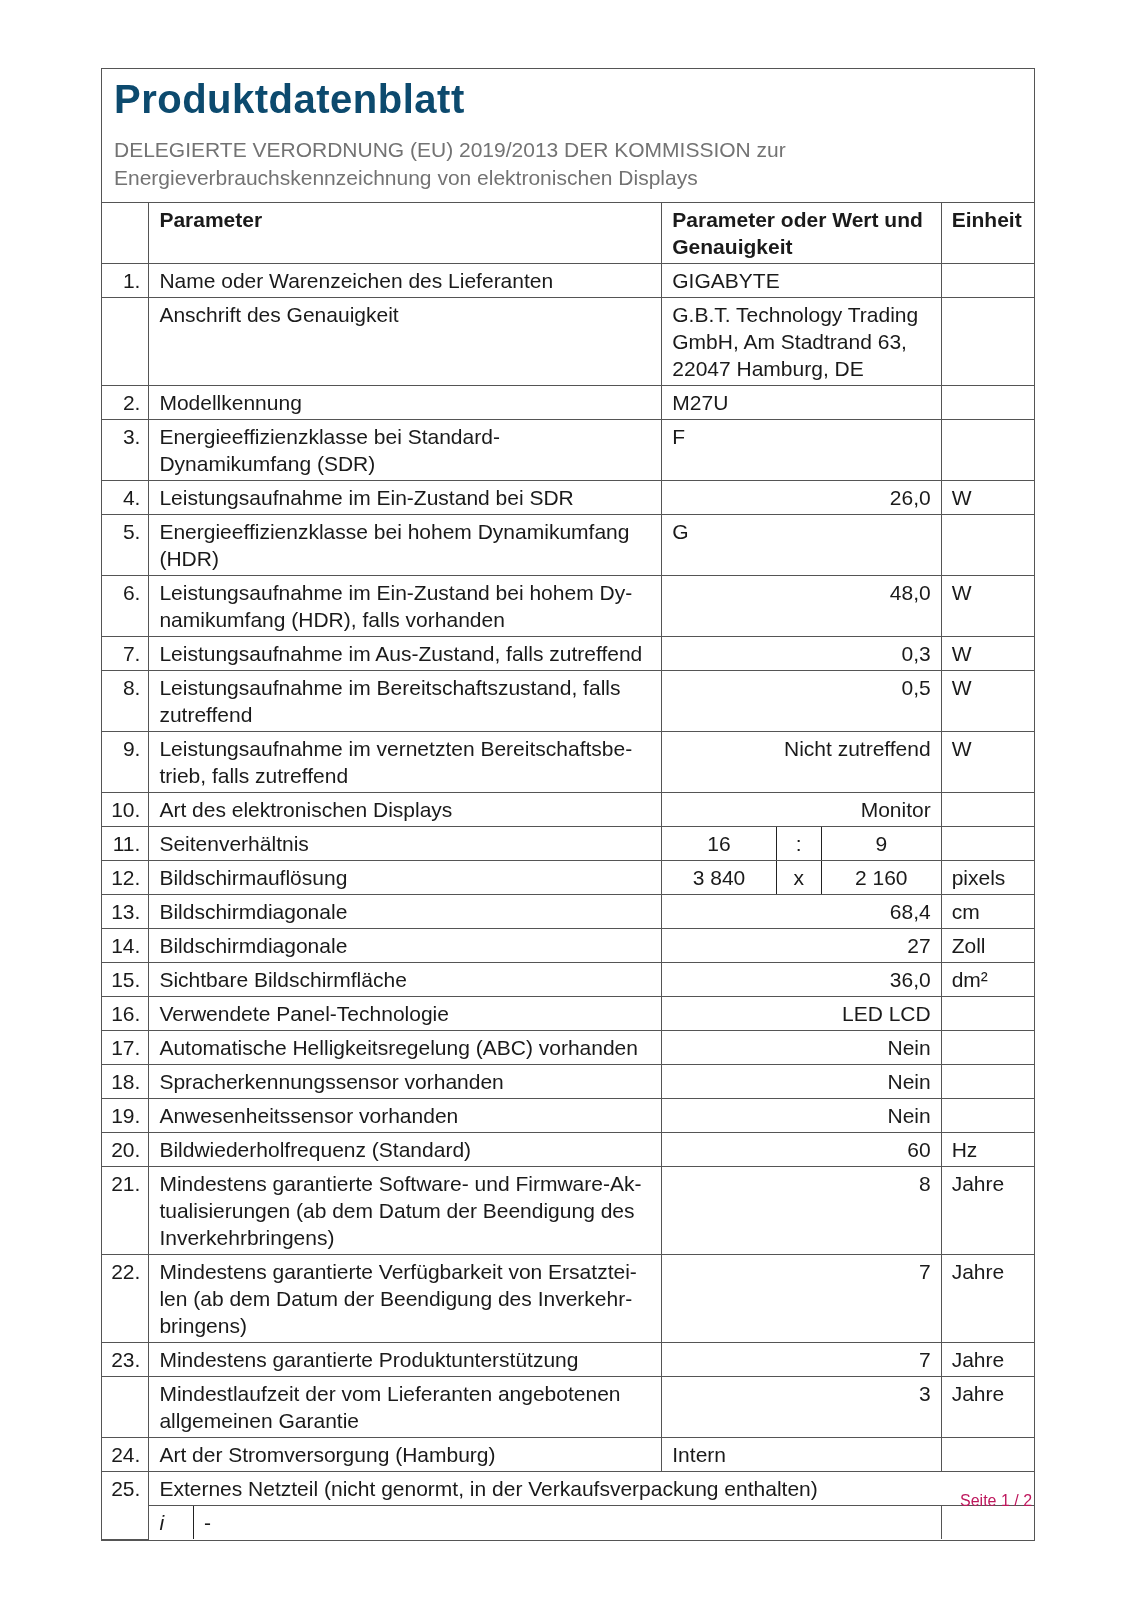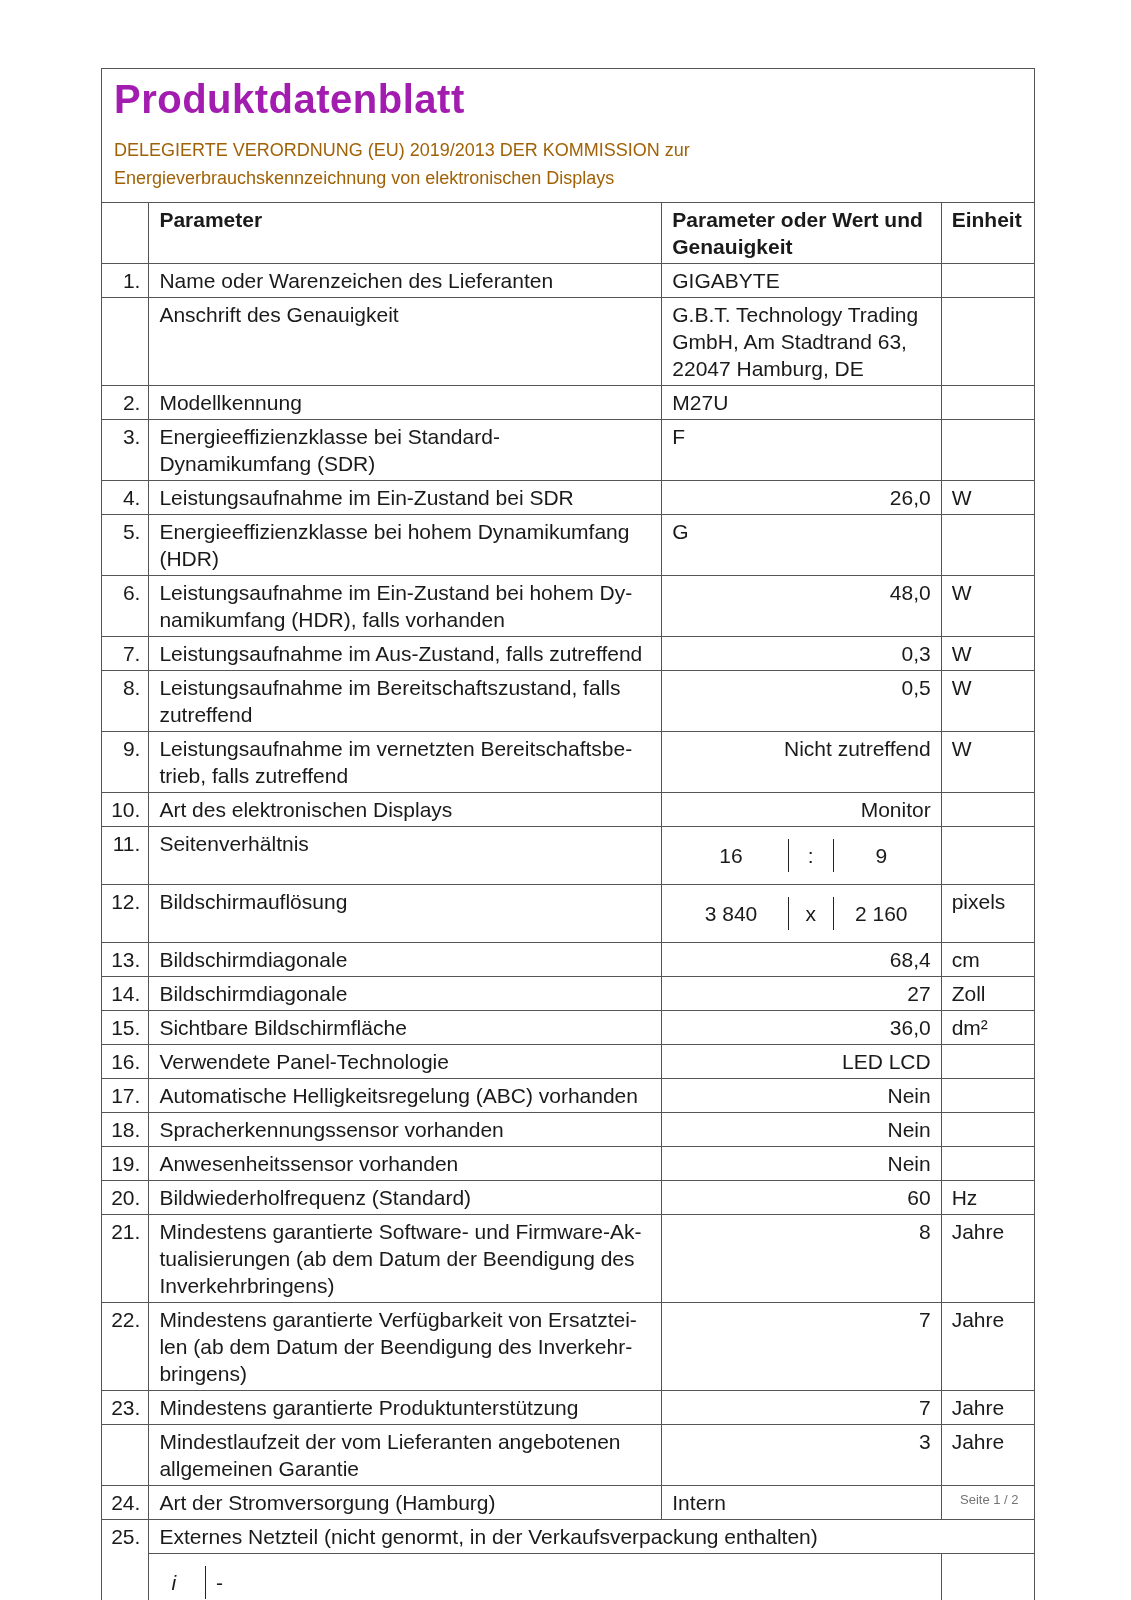--- a/index.html
+++ b/index.html
@@ -1,35 +1,35 @@
 <!DOCTYPE html>
 <html><head>
 <meta charset="utf-8">
 <style>
   html, body { margin: 0; padding: 0; background: #ffffff; }
   body { width: 1131px; height: 1600px; position: relative; font-family: "Liberation Sans", sans-serif; color: #1a1a1a; }
   .sheet { position: absolute; left: 101px; top: 68px; width: 934px; border: 1px solid #555; box-sizing: border-box; }
   .head { padding: 6px 12px 10px 12px; border-bottom: 1px solid #555; }
-  .title { font-family: "Liberation Sans", sans-serif; font-weight: bold; font-size: 40px; color: #a21caf; letter-spacing: 0.5px; margin: 2px 0 14px 0; }
-  .subtitle { font-size: 18px; line-height: 28px; color: #a16207; }
+  .title { font-family: "Liberation Sans", sans-serif; font-weight: bold; font-size: 40px; color: #0c4a6e; letter-spacing: 0.5px; margin: 2px 0 14px 0; }
+  .subtitle { font-size: 21px; line-height: 28px; color: #737373; }
   table { border-collapse: collapse; width: 100%; table-layout: fixed; font-size: 21px; }
   td, th { border: 1px solid #555; padding: 3px 10px; vertical-align: top; line-height: 27px; text-align: left; }
   tr:first-child td, tr:first-child th { border-top: none; }
   td:first-child, th:first-child { border-left: none; }
   td:last-child, th:last-child { border-right: none; }
   tr:last-child td { border-bottom: none; }
   th { font-weight: bold; }
   .num { text-align: right; padding-right: 8px; padding-left: 4px; }
   .r { text-align: right; margin-top: 40px; }
-  .inner { padding: 12px !important; }
+  .inner { padding: 0 !important; }
   .inner-table { width: 100%; border-collapse: collapse; table-layout: fixed; }
   .inner-table td { border: none; border-left: 1px solid #222; padding: 3px 6px; text-align: center; line-height: 27px; }
   .inner-table td:first-child { border-left: none; }
   .italic { font-style: italic; }
-  .footer { position: absolute; left: 960px; top: 1492px; font-size: 13px; color: #737373; }
+  .footer { position: absolute; left: 960px; top: 1492px; font-size: 16px; color: #be185d; }
 </style>
 </head>
 <body>
 
 <div class="sheet">
   <div class="head">
     <div class="title">Produktdatenblatt</div>
     <div class="subtitle">DELEGIERTE VERORDNUNG (EU) 2019/2013 DER KOMMISSION zur</div>
     <div class="subtitle">Energieverbrauchskennzeichnung von elektronischen Displays</div>
   </div>

